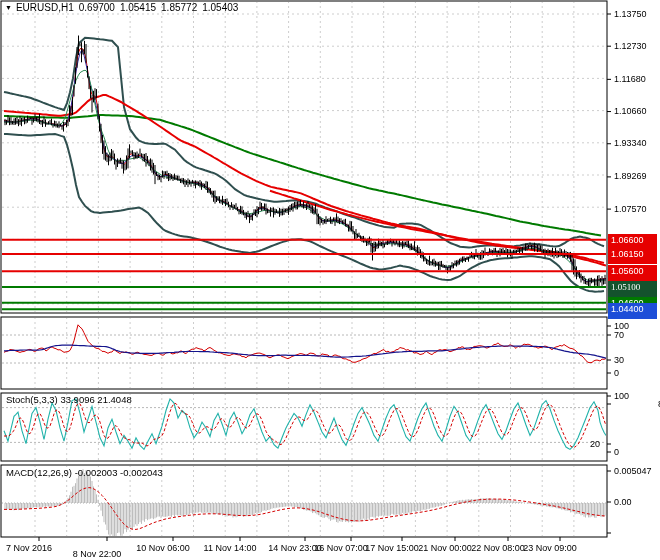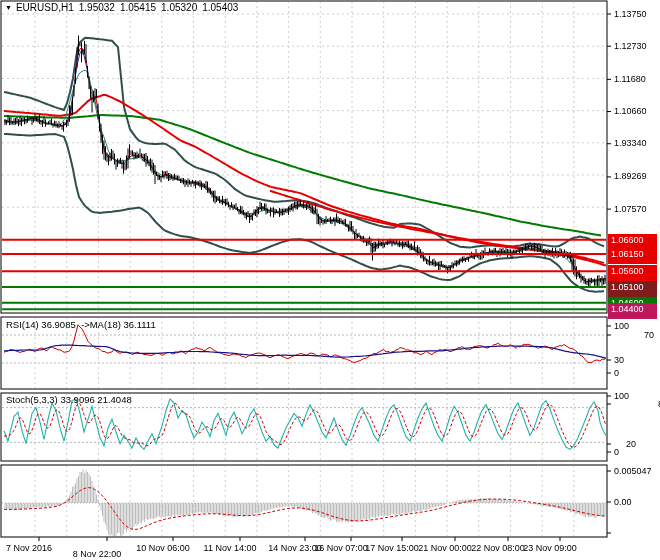--- a/index.html
+++ b/index.html
@@ -197,56 +197,56 @@
     </svg>
 
   <div class="area" id="area-main" style="top:1px;height:312px"></div>
   <div class="area" id="area-rsi" style="top:317px;height:72px"></div>
   <div class="area" id="area-stoch" style="top:393px;height:68px"></div>
   <div class="area" id="area-macd" style="top:465px;height:72px"></div>
   <div class="axisarea" style="left:608px;top:0;width:52px;height:538px;cursor:ns-resize"></div>
   <div class="axisarea" style="left:0;top:538px;width:660px;height:22px;cursor:ew-resize"></div>
 
   <div class="title">
-    <span class="tri">▼</span><span>EURUSD,H1</span><span>1.95032</span><span>1.05415</span><span>1.05320</span><span>1.05403</span>
+    <span class="tri">▼</span><span>EURUSD,H1</span><span>0.69700</span><span>1.05415</span><span>1.85772</span><span>1.05403</span>
   </div>
 
-  <div class="indlabel" style="top:319px">RSI(14) 36.9085  -&gt;MA(18) 36.1111</div>
   <div class="indlabel" style="top:394px">Stoch(5,3,3) 33.9096 21.4048</div>
+  <div class="indlabel" style="top:467px">MACD(12,26,9) -0.002003 -0.002043</div>
 
   <div id="labels">
       <div class="axlabel" style="left: 614px; top: 8.5px;">1.13750</div>
       <div class="axlabel" style="left: 614px; top: 40.7004px;">1.12730</div>
       <div class="axlabel" style="left: 614px; top: 73.8478px;">1.11680</div>
       <div class="axlabel" style="left: 614px; top: 106.048px;">1.10660</div>
       <div class="axlabel" style="left: 614px; top: 138.249px;">1.93340</div>
       <div class="axlabel" style="left: 614px; top: 171.396px;">1.89269</div>
       <div class="axlabel" style="left: 614px; top: 203.596px;">1.07570</div>
       <div class="axlabel" style="left: 614px; top: 320.5px;">100</div>
-      <div class="axlabel" style="left: 644px; top: 329.5px;">70</div>
+      <div class="axlabel" style="left: 614px; top: 329.5px;">70</div>
       <div class="axlabel" style="left: 614px; top: 354.5px;">30</div>
       <div class="axlabel" style="left: 614px; top: 367.5px;">0</div>
       <div class="axlabel" style="left: 614px; top: 390.5px;">100</div>
       <div class="axlabel" style="left: 614px; top: 398.5px; padding-left: 44px;">80</div>
-      <div class="axlabel" style="left: 626px; top: 438.5px;">20</div>
+      <div class="axlabel" style="left: 590px; top: 438.5px;">20</div>
       <div class="axlabel" style="left: 614px; top: 446.5px;">0</div>
       <div class="axlabel" style="left: 614px; top: 465.5px;">0.005047</div>
       <div class="axlabel" style="left: 614px; top: 496.5px;">0.00</div>
       <div class="axlabel" style="left: 614px; top: 527.5px; margin-top: 40px;">-0.004931</div>
       <div class="axlabel" style="top: 543px; left: 29px; transform: translateX(-50%);">7 Nov 2016</div>
       <div class="axlabel" style="top: 543px; left: 97px; transform: translateX(-50%); margin-top: 6px;">8 Nov 22:00</div>
       <div class="axlabel" style="top: 543px; left: 163px; transform: translateX(-50%);">10 Nov 06:00</div>
       <div class="axlabel" style="top: 543px; left: 230px; transform: translateX(-50%);">11 Nov 14:00</div>
       <div class="axlabel" style="top: 543px; left: 295px; transform: translateX(-50%);">14 Nov 23:00</div>
       <div class="axlabel" style="top: 543px; left: 341px; transform: translateX(-50%);">16 Nov 07:00</div>
       <div class="axlabel" style="top: 543px; left: 392px; transform: translateX(-50%);">17 Nov 15:00</div>
       <div class="axlabel" style="top: 543px; left: 445px; transform: translateX(-50%);">21 Nov 00:00</div>
       <div class="axlabel" style="top: 543px; left: 498px; transform: translateX(-50%);">22 Nov 08:00</div>
       <div class="axlabel" style="top: 543px; left: 550px; transform: translateX(-50%);">23 Nov 09:00</div>
       <div class="pricebox" style="top: 271.506px; background: rgb(0, 0, 0);">1.05403</div>
       <div class="pricebox" style="top: 233.718px; background: rgb(230, 0, 0);">1.06600</div>
       <div class="pricebox" style="top: 247.924px; background: rgb(230, 0, 0);">1.06150</div>
       <div class="pricebox" style="top: 265.287px; background: rgb(230, 0, 0);">1.05600</div>
-      <div class="pricebox" style="top: 281.072px; background: #7f1d1d;">1.05100</div>
+      <div class="pricebox" style="top: 281.072px; background: #14532d; font-family: Liberation Serif, serif;">1.05100</div>
       <div class="pricebox" style="top: 296.856px; background: rgb(0, 122, 0);">1.04600</div>
-      <div class="pricebox" style="top: 303.17px; background: #be185d;">1.04400</div>
+      <div class="pricebox" style="top: 303.17px; background: #1d4ed8;">1.04400</div>
     </div>
 </div>
 
 </body></html>

